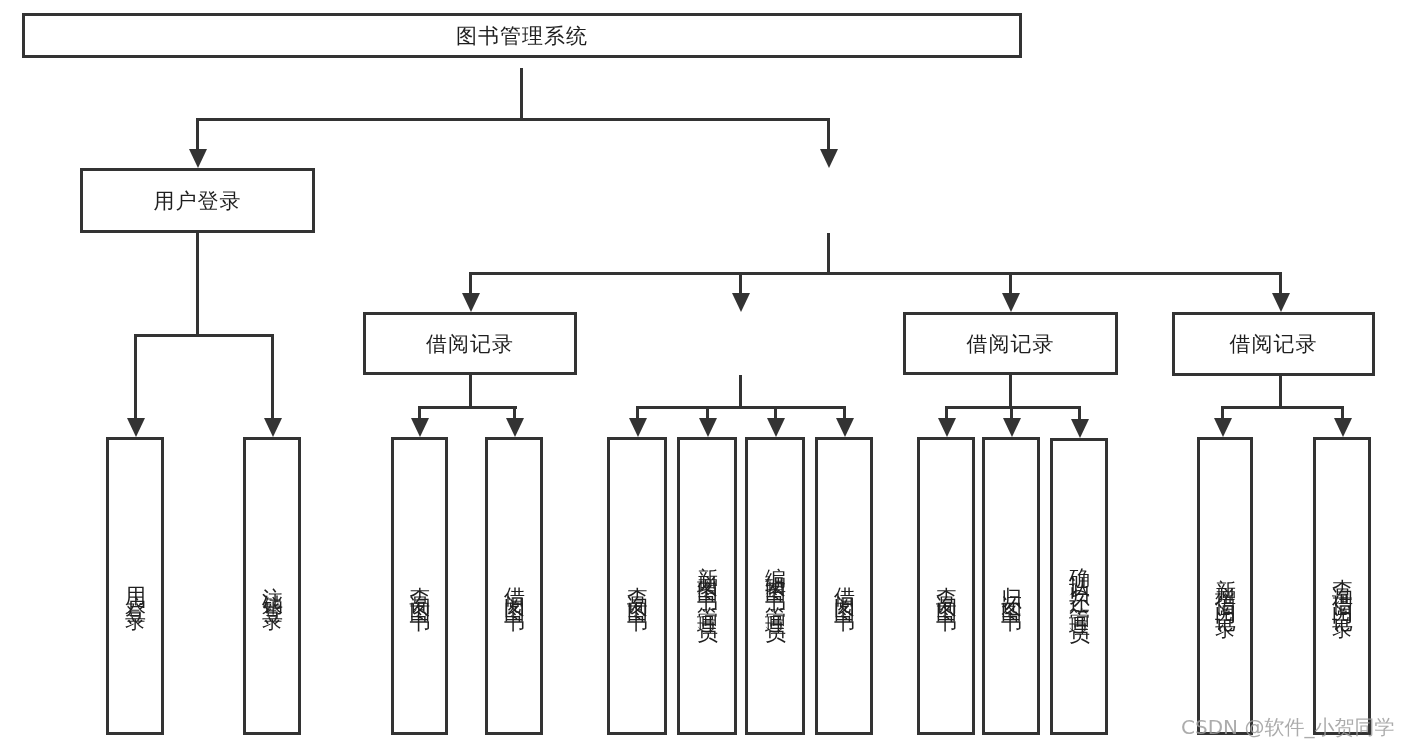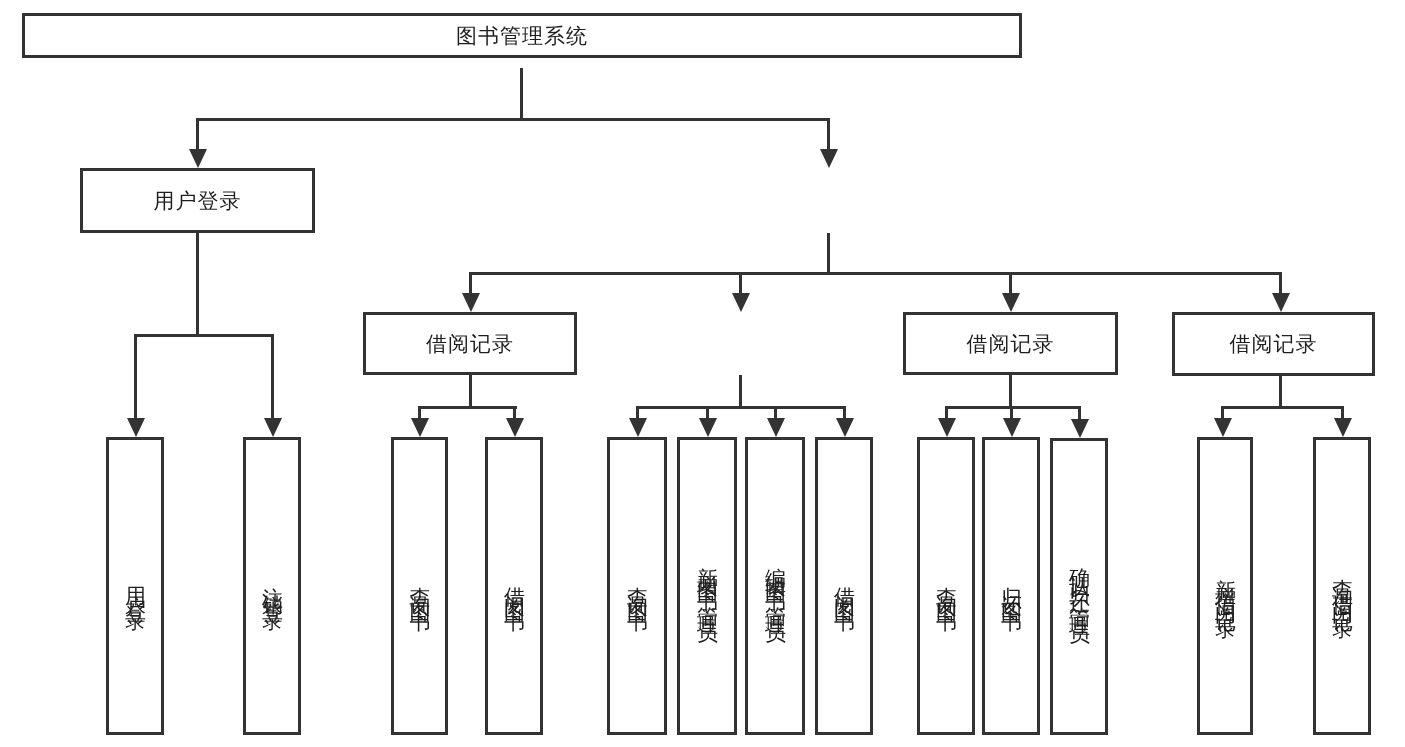--- a/index.html
+++ b/index.html
@@ -155,14 +155,15 @@
   <div class="arrow" style="left:629px;top:418px;"></div>
   <div class="arrow" style="left:699px;top:418px;"></div>
   <div class="arrow" style="left:767px;top:418px;"></div>
   <div class="arrow" style="left:836px;top:418px;"></div>
   <div class="arrow" style="left:938px;top:418px;"></div>
   <div class="arrow" style="left:1003px;top:418px;"></div>
   <div class="arrow" style="left:1071px;top:419px;"></div>
   <div class="arrow" style="left:1214px;top:418px;"></div>
   <div class="arrow" style="left:1334px;top:418px;"></div>
 
+  <div class="watermark">CSDN @软件_小贺同学</div>
 
 </div>
 
 </body></html>

